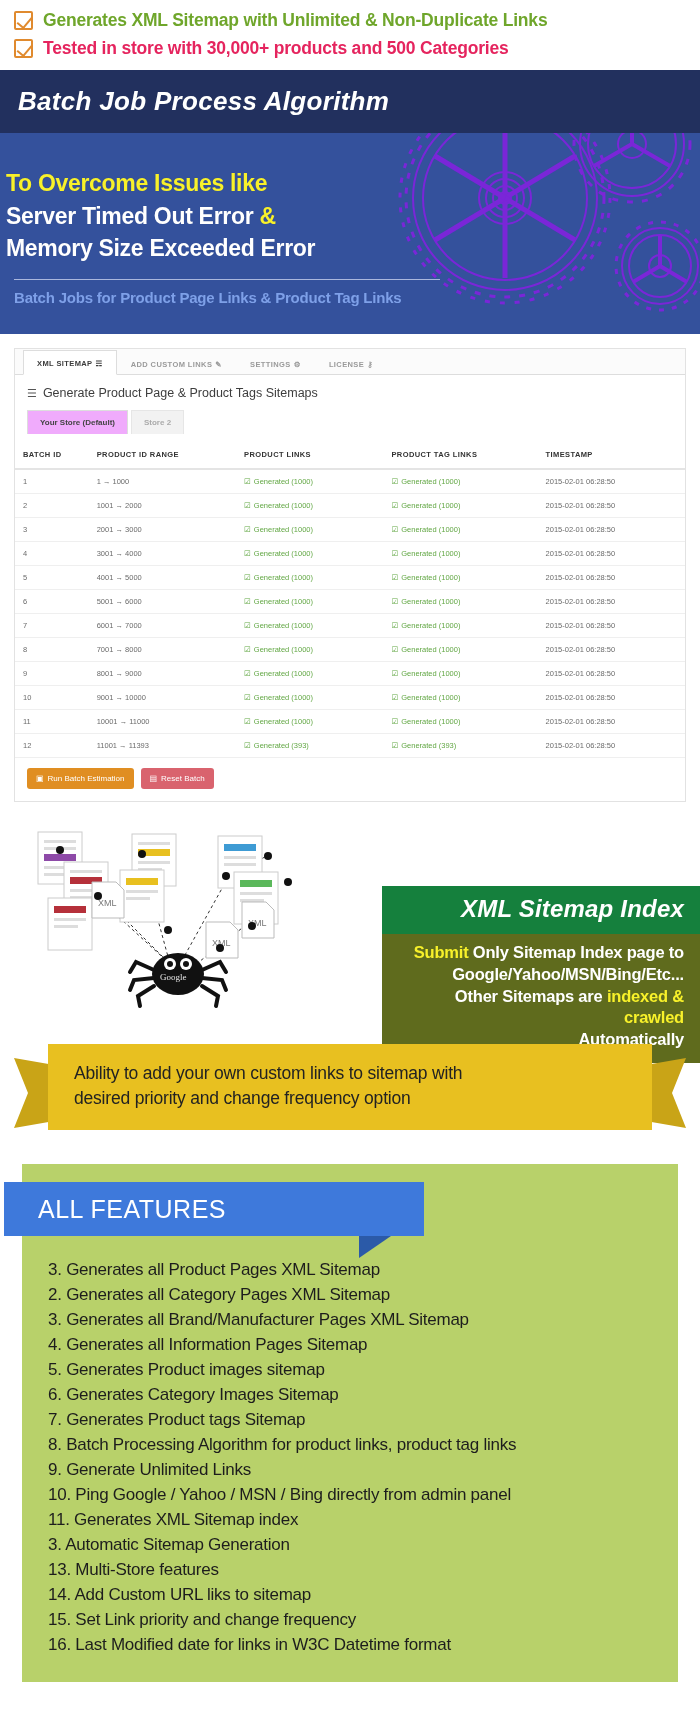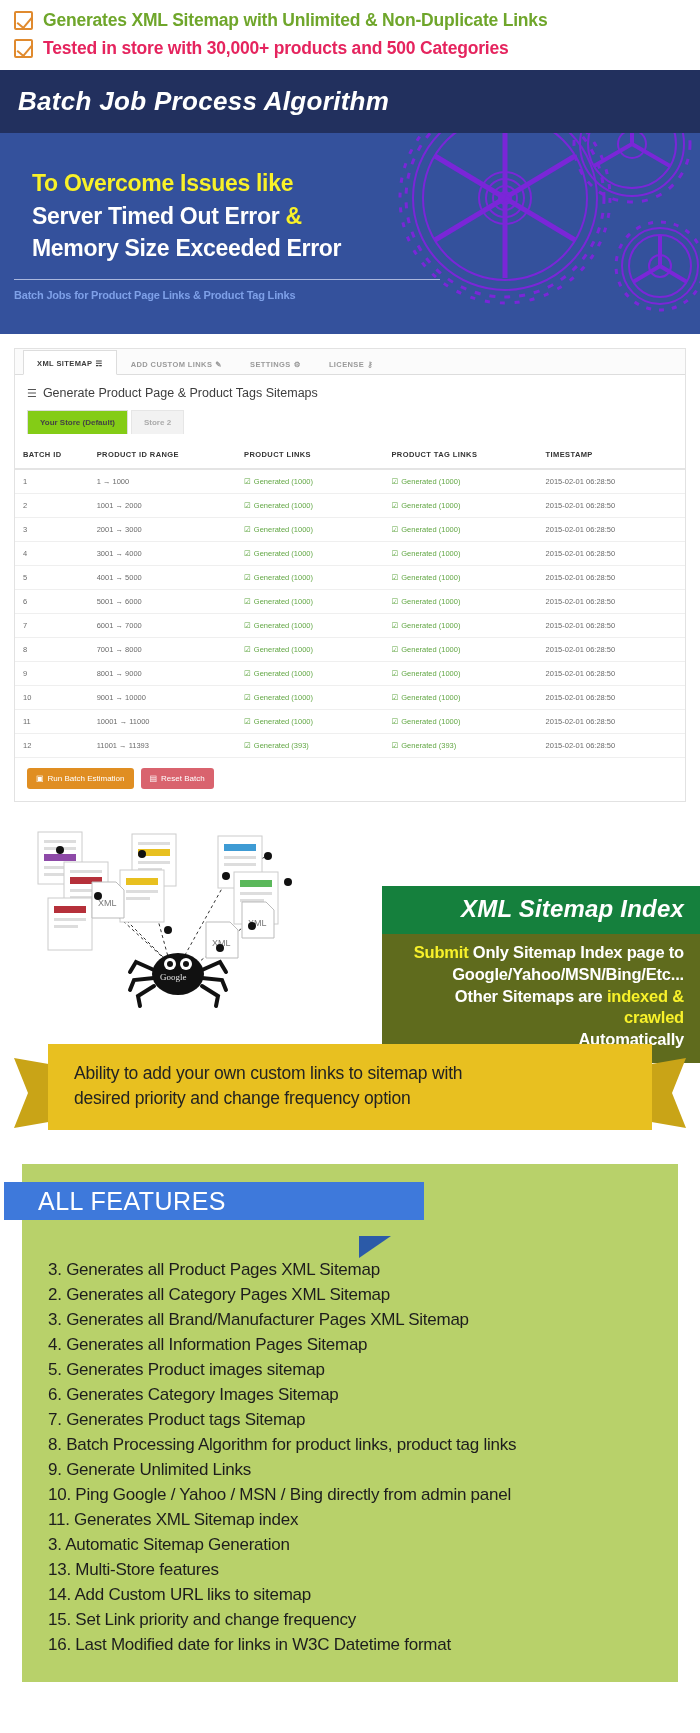--- a/index.html
+++ b/index.html
@@ -43,38 +43,38 @@
     padding-left: 18px;
     position: relative; z-index: 3;
   }
   .banner-title {
     color: #ffffff;
     font-size: 26px;
     font-weight: bold;
     font-style: italic;
     letter-spacing: 0.3px;
   }
-  .banner-body { position: relative; z-index: 3; padding: 34px 0 0 32px; }
+  .banner-body { position: relative; z-index: 3; padding: 34px 0 0 6px; }
   .bline {
     font-size: 23px; font-weight: bold;
     color: #ffffff; line-height: 1.42;
     letter-spacing: -0.3px;
     text-shadow: 0 0 1px rgba(0,0,0,.15);
   }
   .yellow { color: #f8f12a; }
   .banner-rule {
     position: absolute; z-index: 3;
     left: 14px; right: 260px; top: 209px;
     height: 1px; background: #aab7dd;
   }
   .banner-sub {
     position: absolute; z-index: 3;
     left: 14px; top: 219px;
     color: #7ea0e8;
-    font-size: 11px; font-weight: bold;
+    font-size: 15px; font-weight: bold;
     letter-spacing: -0.2px;
   }
   .gears { position: absolute; right: -10px; top: 18px; z-index: 1; }
 
   
   .admin {
     margin: 14px 14px 0 14px;
     background: #ffffff;
     border: 1px solid #e2e2e2;
     font-family: "Liberation Sans", sans-serif;
@@ -110,21 +110,21 @@
   }
   .admin-head .list-ico { font-size: 11px; color: #555; }
 
   .store-tabs { display: flex; padding: 0 12px; gap: 3px; }
   .store-tab {
     font-size: 8px; font-weight: bold;
     padding: 7px 12px;
     color: #444;
     border: 1px solid #ddd;
     border-bottom: none;
-    background: #84cc16;
+    background: #f0abfc;
     position: relative; top: 1px;
   }
   .store-tab.inactive { color: #aaa; background: #f2f2f2; border-color: #e6e6e6; }
 
   table.batch { width: 100%; border-collapse: collapse; margin-top: 8px; }
   table.batch th {
     text-align: left;
     font-size: 7.5px; font-weight: bold;
     letter-spacing: .4px;
     color: #333;
@@ -212,21 +212,21 @@
   .features {
     margin: 18px 22px 18px 22px;
     background: #b8d16a;
     padding: 0 0 24px 0;
     position: relative;
   }
   .feat-banner { position: relative; height: 92px; }
   .feat-band {
     position: absolute;
     left: -18px; top: 18px;
-    width: 420px; height: 38px;
+    width: 420px; height: 54px;
     background: #3e79db;
     display: flex; align-items: center;
     padding-left: 34px;
   }
   .feat-band-title {
     color: #fff; font-size: 25px;
     letter-spacing: .5px;
   }
   .feat-fold {
     position: absolute;

